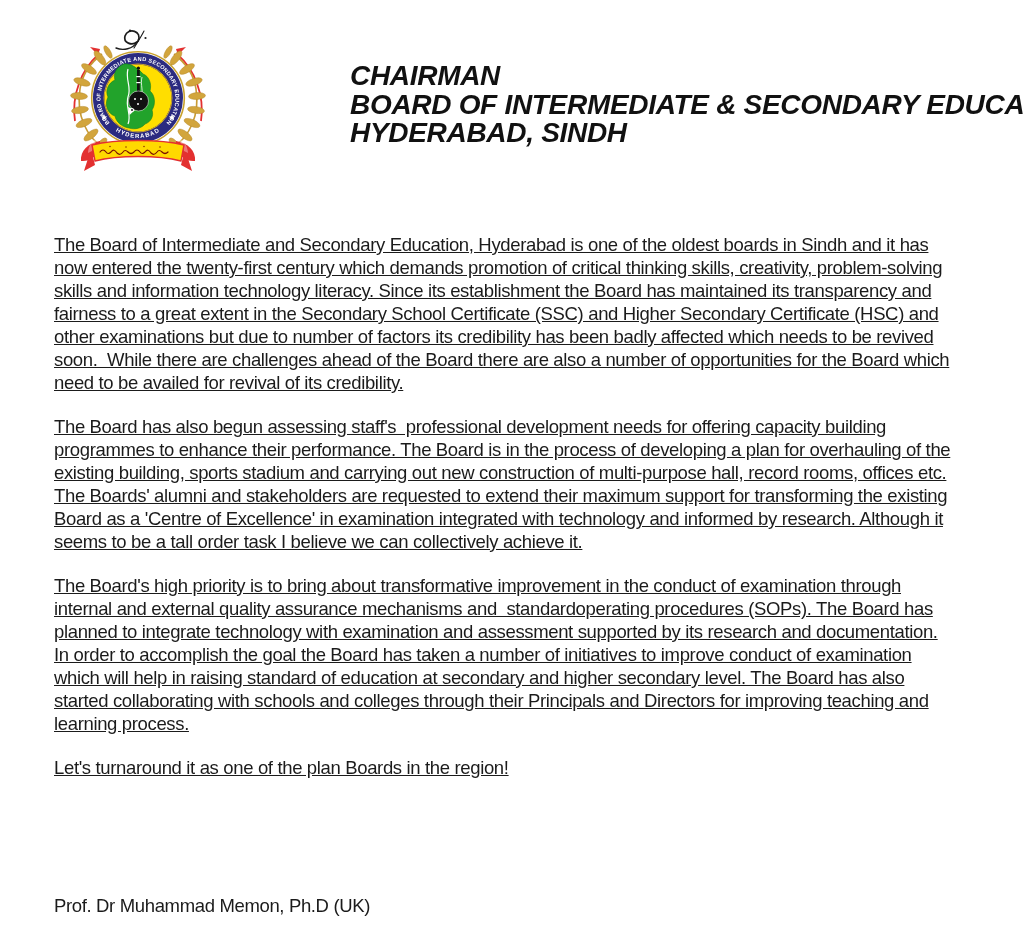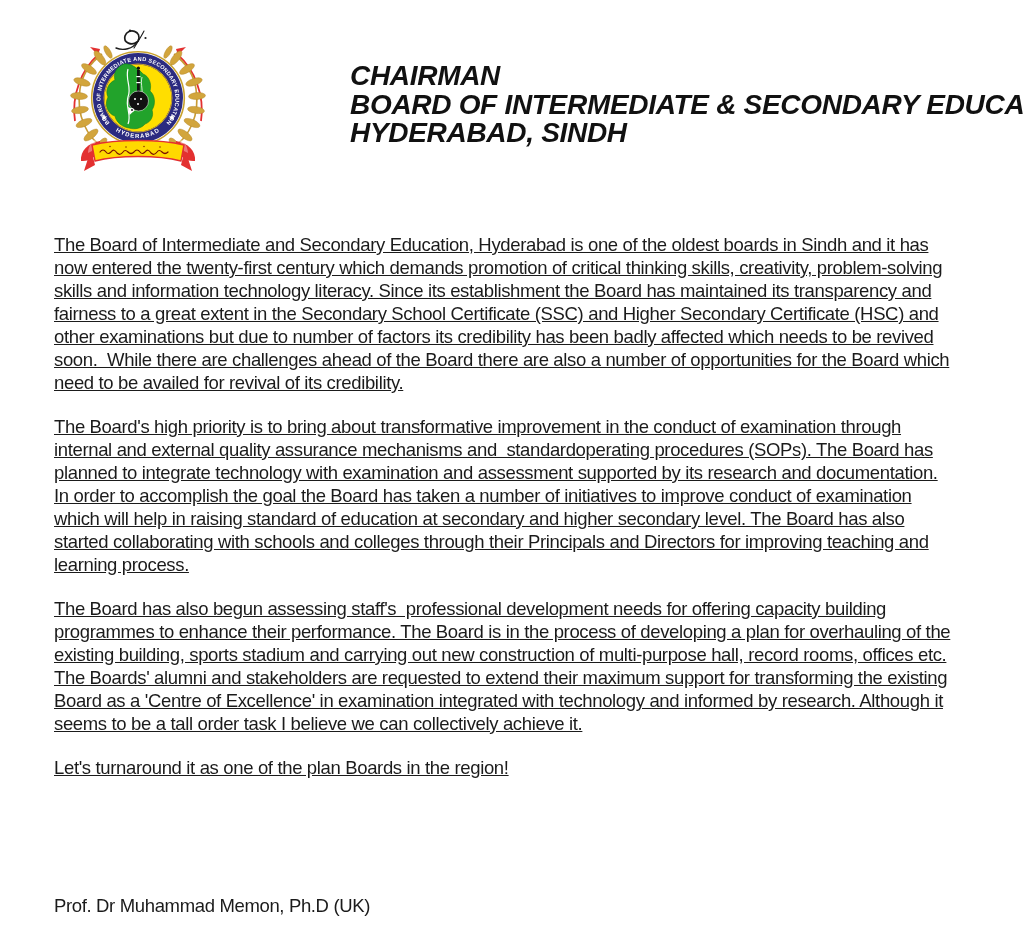--- a/index.html
+++ b/index.html
@@ -145,33 +145,33 @@
 HYDERABAD, SINDH</div>
 
   <div class="body-text">
     <div class="para">The Board of Intermediate and Secondary Education, Hyderabad is one of the oldest boards in Sindh and it has
 now entered the twenty-first century which demands promotion of critical thinking skills, creativity, problem-solving
 skills and information technology literacy. Since its establishment the Board has maintained its transparency and
 fairness to a great extent in the Secondary School Certificate (SSC) and Higher Secondary Certificate (HSC) and
 other examinations but due to number of factors its credibility has been badly affected which needs to be revived
 soon.  While there are challenges ahead of the Board there are also a number of opportunities for the Board which
 need to be availed for revival of its credibility.</div>
+    <div class="para">The Board has also begun assessing staff's  professional development needs for offering capacity building
+programmes to enhance their performance. The Board is in the process of developing a plan for overhauling of the
+existing building, sports stadium and carrying out new construction of multi-purpose hall, record rooms, offices etc.
+The Boards' alumni and stakeholders are requested to extend their maximum support for transforming the existing
+Board as a 'Centre of Excellence' in examination integrated with technology and informed by research. Although it
+seems to be a tall order task I believe we can collectively achieve it.</div>
     <div class="para">The Board's high priority is to bring about transformative improvement in the conduct of examination through
 internal and external quality assurance mechanisms and  standardoperating procedures (SOPs). The Board has
 planned to integrate technology with examination and assessment supported by its research and documentation.
 In order to accomplish the goal the Board has taken a number of initiatives to improve conduct of examination
 which will help in raising standard of education at secondary and higher secondary level. The Board has also
 started collaborating with schools and colleges through their Principals and Directors for improving teaching and
 learning process.</div>
-    <div class="para">The Board has also begun assessing staff's  professional development needs for offering capacity building
-programmes to enhance their performance. The Board is in the process of developing a plan for overhauling of the
-existing building, sports stadium and carrying out new construction of multi-purpose hall, record rooms, offices etc.
-The Boards' alumni and stakeholders are requested to extend their maximum support for transforming the existing
-Board as a 'Centre of Excellence' in examination integrated with technology and informed by research. Although it
-seems to be a tall order task I believe we can collectively achieve it.</div>
     <div class="para">Let's turnaround it as one of the plan Boards in the region!</div>
 
     <div class="signature">
       <div class="sig-name">Prof. Dr Muhammad Memon, Ph.D (UK)</div>
       
       
     </div>
   </div>
 
 </div>

